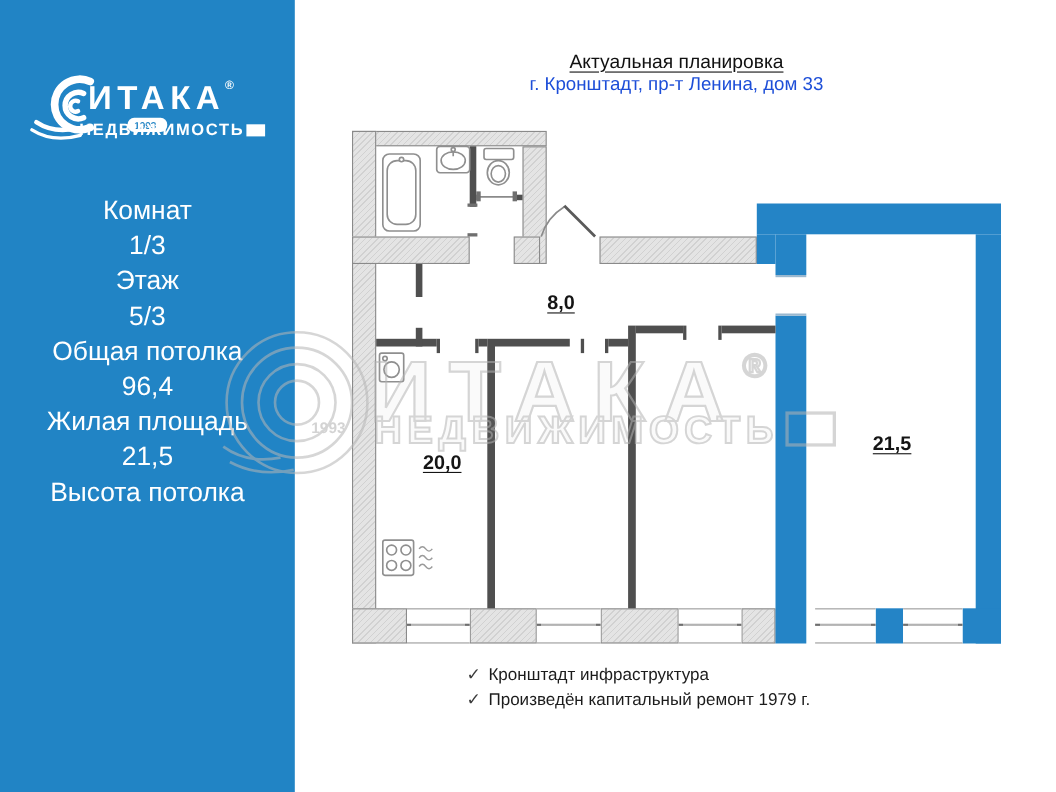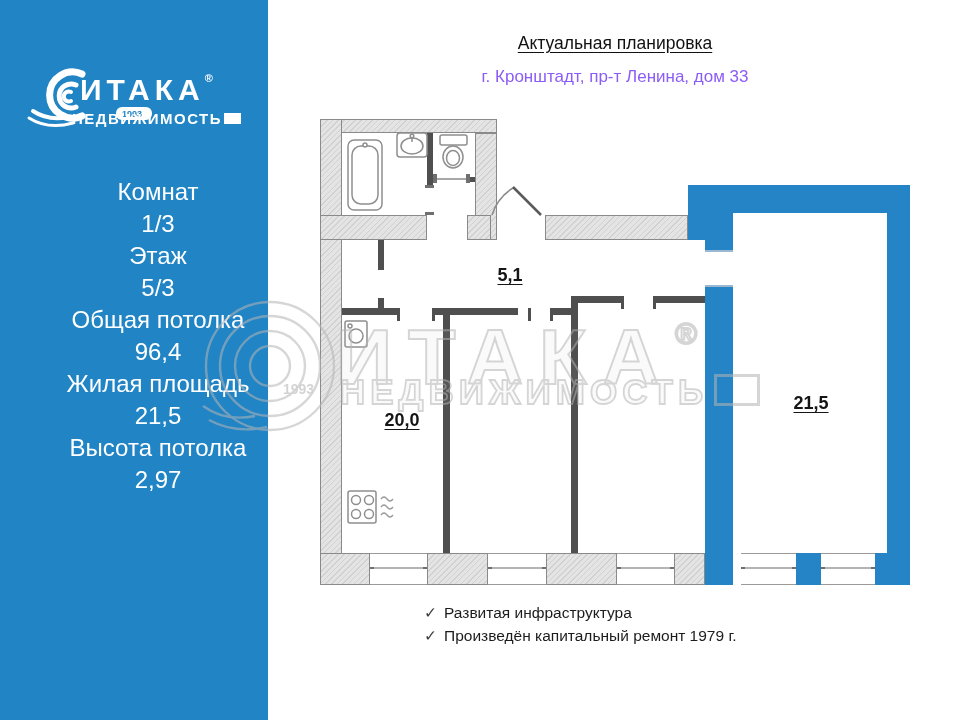--- a/index.html
+++ b/index.html
@@ -12,26 +12,26 @@
   .logo-brand{position:absolute;left:54px;top:6px;font-size:30px;font-weight:bold;color:#fff;
               letter-spacing:5px;white-space:nowrap;}
   .logo-reg{font-size:11px;vertical-align:18px;letter-spacing:0;}
   .logo-sub{position:absolute;left:46px;top:44px;font-size:15px;font-weight:bold;color:#fff;
             letter-spacing:1.5px;white-space:nowrap;}
   .logo-bar{position:absolute;left:198px;top:47px;width:17px;height:11px;background:#fff;}
   .logo-year-band{position:absolute;left:90px;top:41px;width:36px;height:13px;background:#fff;
                   border-radius:6px;}
   .logo-year{position:absolute;left:96px;top:43px;font-size:9px;font-weight:bold;color:#2184c5;}
   .stats{position:absolute;left:0;top:176px;width:268px;text-align:center;color:#fff;
-         font-size:24px;line-height:32px;margin-left:24px;}
-
-  
-  .title{position:absolute;left:460px;top:33px;width:310px;text-align:center;font-size:17.5px;
+         font-size:24px;line-height:32px;}
+
+  
+  .title{position:absolute;left:460px;top:46px;width:310px;text-align:center;font-size:17.5px;
          color:#111;text-decoration:underline;text-underline-offset:3px;}
-  .subtitle{position:absolute;left:420px;top:67px;width:390px;text-align:center;font-size:17px;color:#8b5cf6;}
+  .subtitle{position:absolute;left:420px;top:67px;width:390px;text-align:center;font-size:17px;color:#1d4ed8;}
 
   
   .plan{position:absolute;left:320px;top:119px;width:592px;height:466px;}
   .plan div{position:absolute;box-sizing:border-box;}
   .wg{background-color:#e4e4e4;
       background-image:repeating-linear-gradient(135deg,rgba(110,110,110,.16) 0 1px,transparent 1px 4px);
       border:1px solid #8a8a8a;}
   .wb{background:#2484c6;}
   .wi{background:#4f4f4f;}
   .tick{background:#4f4f4f;}
@@ -84,21 +84,20 @@
   <div class="stats">
     <div>Комнат</div>
     <div>1/3</div>
     <div>Этаж</div>
     <div>5/3</div>
     <div>Общая потолка</div>
     <div>96,4</div>
     <div>Жилая площадь</div>
     <div>21,5</div>
     <div>Высота потолка</div>
-    <div>2,97</div>
   </div>
 </div>
 
 <div class="title">Актуальная планировка</div>
 <div class="subtitle">г. Кронштадт, пр-т Ленина, дом 33</div>
 
 <div class="plan">
 
   <div class="wg" style="left:0;top:0;width:177px;height:14px;"></div>
   <div class="wg" style="left:0;top:0;width:22px;height:466px;"></div>
@@ -194,21 +193,21 @@
       <line x1="116" y1="60" x2="147" y2="60" stroke="#8a8a8a" stroke-width="1.5"></line>
       <rect x="113" y="55" width="4" height="9" fill="#6f6f6f" stroke="none"></rect>
       <rect x="146" y="55" width="4" height="9" fill="#6f6f6f" stroke="none"></rect>
     </g>
     <g>
       <rect x="105" y="66" width="9" height="3" fill="#6f6f6f" stroke="none"></rect>
       <rect x="105" y="93" width="9" height="3" fill="#6f6f6f" stroke="none"></rect>
     </g>
   </svg>
 
-  <div class="area-label" style="left:160px;top:146px;width:60px;">5,1</div>
+  <div class="area-label" style="left:160px;top:146px;width:60px;">8,0</div>
   <div class="area-label" style="left:52px;top:291px;width:60px;">20,0</div>
   <div class="area-label" style="left:461px;top:274px;width:60px;">21,5</div>
 </div>
 
 <div class="watermark">
   <svg style="position:absolute;left:195px;top:294px;" width="150" height="150" viewBox="0 0 150 150">
     <g stroke="#b6b6b6" fill="none" stroke-width="2.4">
       <circle cx="75" cy="72" r="20"></circle>
       <circle cx="75" cy="72" r="35"></circle>
       <circle cx="75" cy="72" r="50"></circle>
@@ -217,17 +216,17 @@
       <path d="M14 126 q26 14 58 7"></path>
     </g>
   </svg>
   <div class="wm-year">1993</div>
   <div class="wm-brand"><span>ИТАКА</span><span class="wm-reg">®</span></div>
   <div class="wm-sub">НЕДВИЖИМОСТЬ</div>
   <div class="wm-endblock"></div>
 </div>
 
 <div class="foot-line" style="top:604px;">
-  <span class="foot-check">✓</span><span>Развитая инфраструктура</span>
+  <span class="foot-check">✓</span><span>Кронштадт инфраструктура</span>
 </div>
 <div class="foot-line" style="top:627px;">
   <span class="foot-check">✓</span><span>Произведён капитальный ремонт 1979 г.</span>
 </div>
 
 </body></html>

